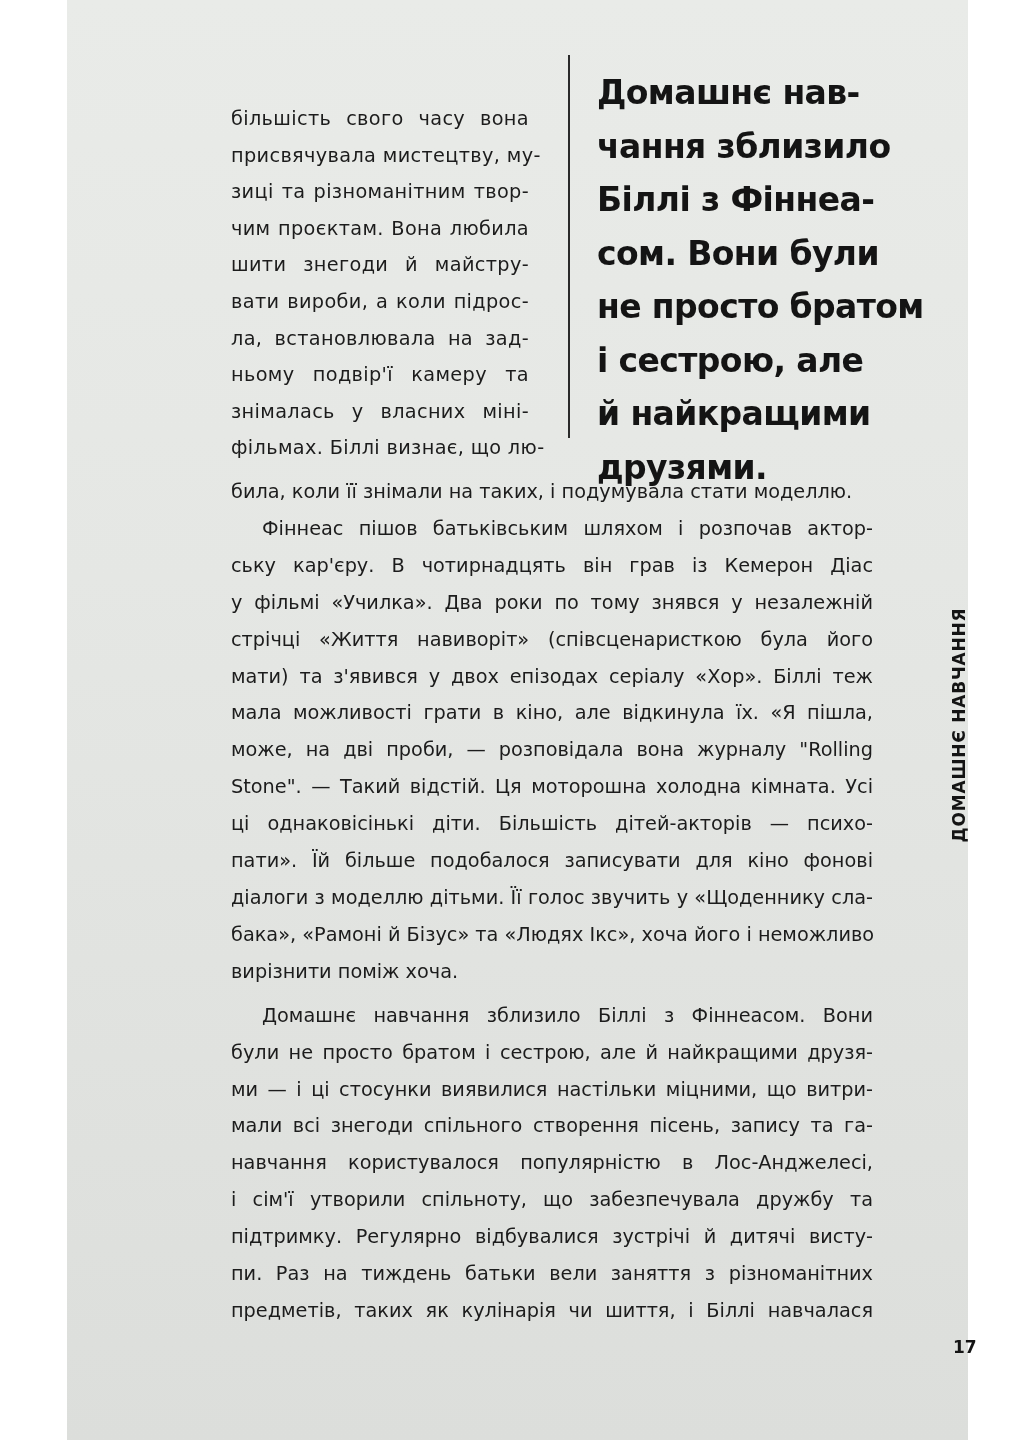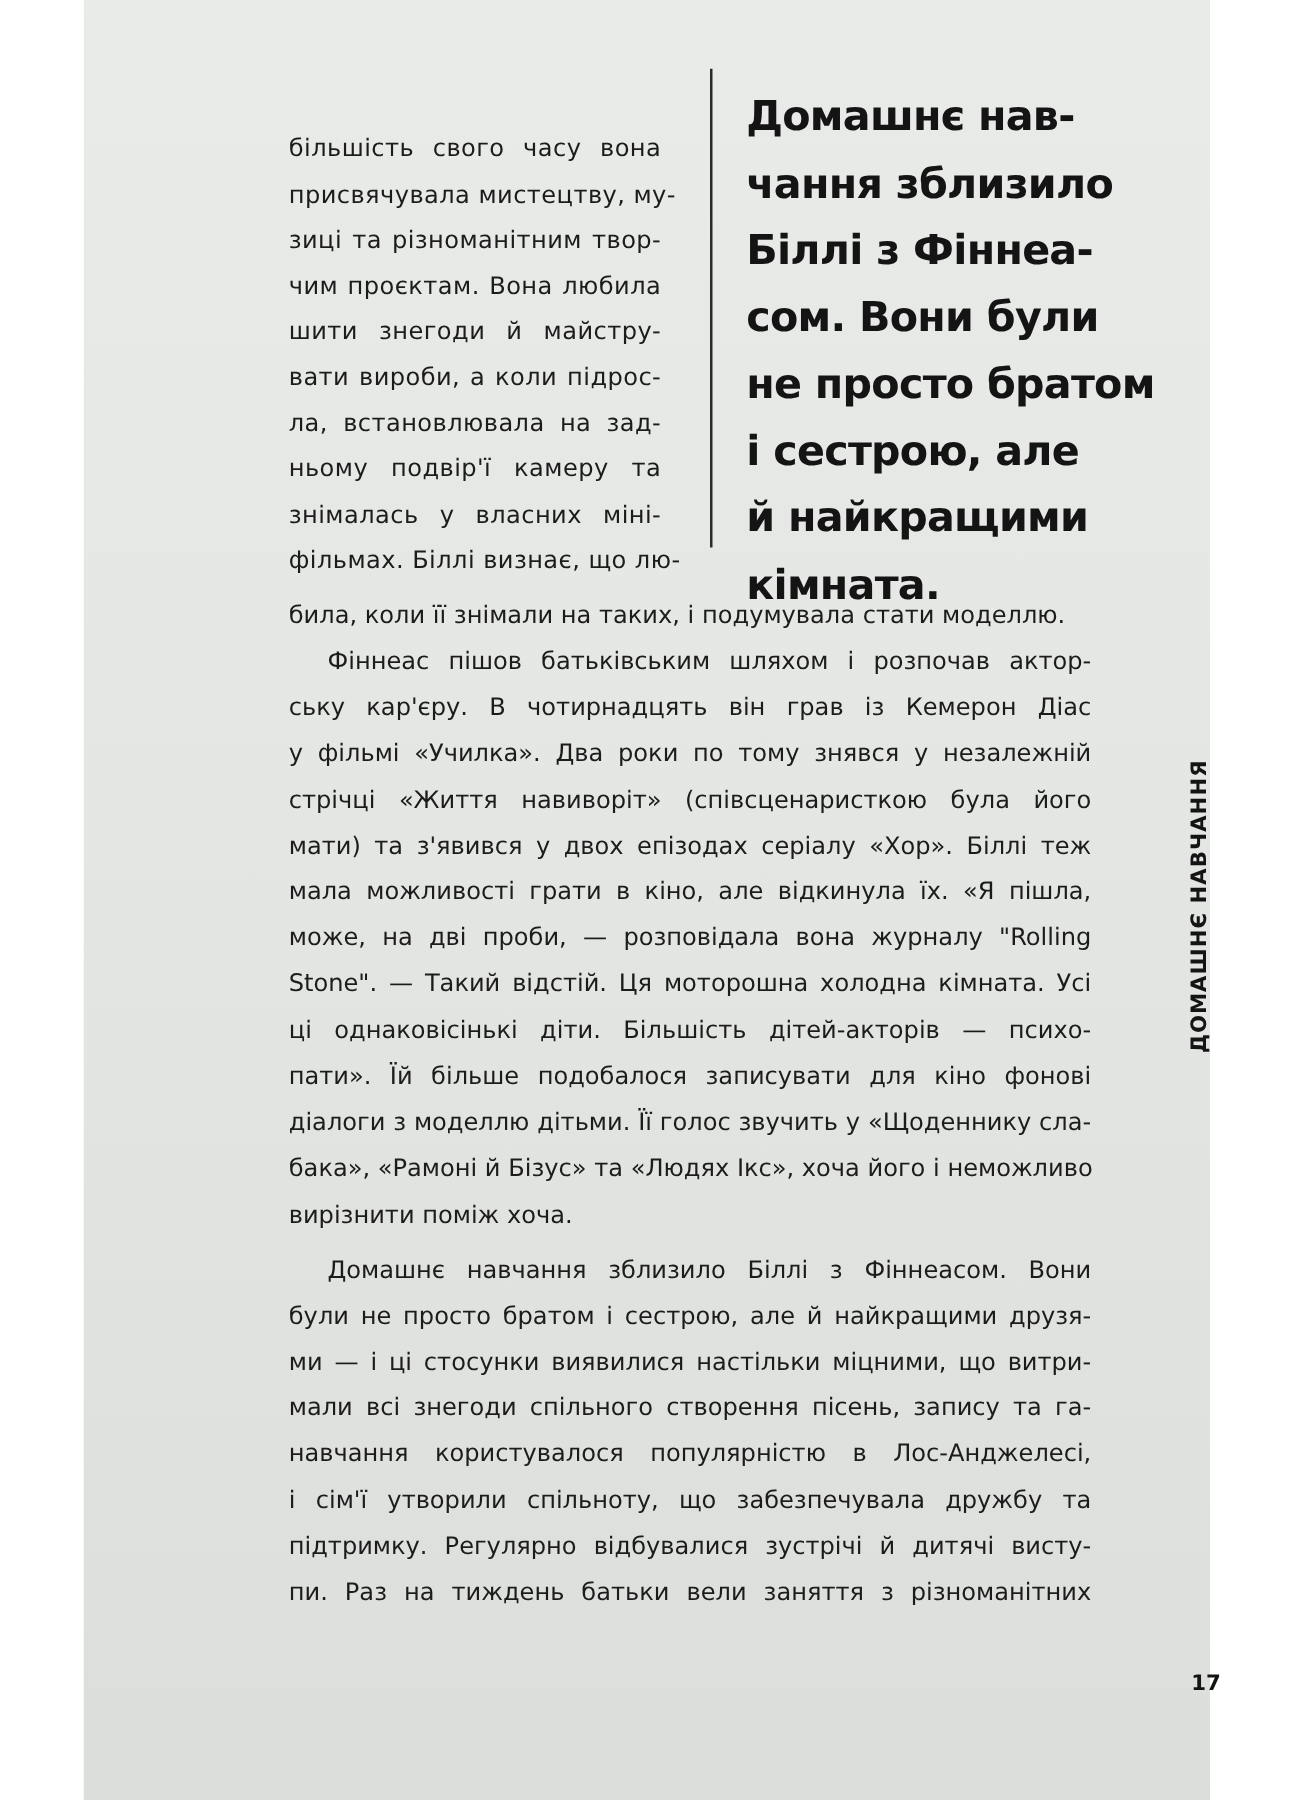--- a/index.html
+++ b/index.html
@@ -133,21 +133,21 @@
   <div class="rule"></div>
 
   <div class="pullquote">
     <span class="pq-line">Домашнє нав-</span>
     <span class="pq-line">чання зблизило</span>
     <span class="pq-line">Біллі з Фіннеа-</span>
     <span class="pq-line">сом. Вони були</span>
     <span class="pq-line">не просто братом</span>
     <span class="pq-line">і сестрою, але</span>
     <span class="pq-line">й найкращими</span>
-    <span class="pq-line">кімната.</span>
+    <span class="pq-line">друзями.</span>
   </div>
 
   <div class="body-text">
     <span class="line last">била, коли її знімали на таких, і подумувала стати моделлю.</span>
 
     <div>
       <span class="line indent">Фіннеас пішов батьківським шляхом і розпочав актор-</span>
       <span class="line">ську кар'єру. В чотирнадцять він грав із Кемерон Діас</span>
       <span class="line">у фільмі «Училка». Два роки по тому знявся у незалежній</span>
       <span class="line">стрічці «Життя навиворіт» (співсценаристкою була його</span>
@@ -166,20 +166,21 @@
 
     <div>
       <span class="line indent">Домашнє навчання зблизило Біллі з Фіннеасом. Вони</span>
       <span class="line">були не просто братом і сестрою, але й найкращими друзя-</span>
       <span class="line">ми — і ці стосунки виявилися настільки міцними, що витри-</span>
       <span class="line">мали всі знегоди спільного створення пісень, запису та га-</span>
       <span class="line">навчання користувалося популярністю в Лос-Анджелесі,</span>
       <span class="line">і сім'ї утворили спільноту, що забезпечувала дружбу та</span>
       <span class="line">підтримку. Регулярно відбувалися зустрічі й дитячі висту-</span>
       <span class="line">пи. Раз на тиждень батьки вели заняття з різноманітних</span>
+      <span class="line">предметів, таких як кулінарія чи шиття, і Біллі навчалася</span>
     </div>
   </div>
 
   <div class="running-head">
     <span>ДОМАШНЄ НАВЧАННЯ</span>
   </div>
 
   <div class="page-number">17</div>
 
 </div>

